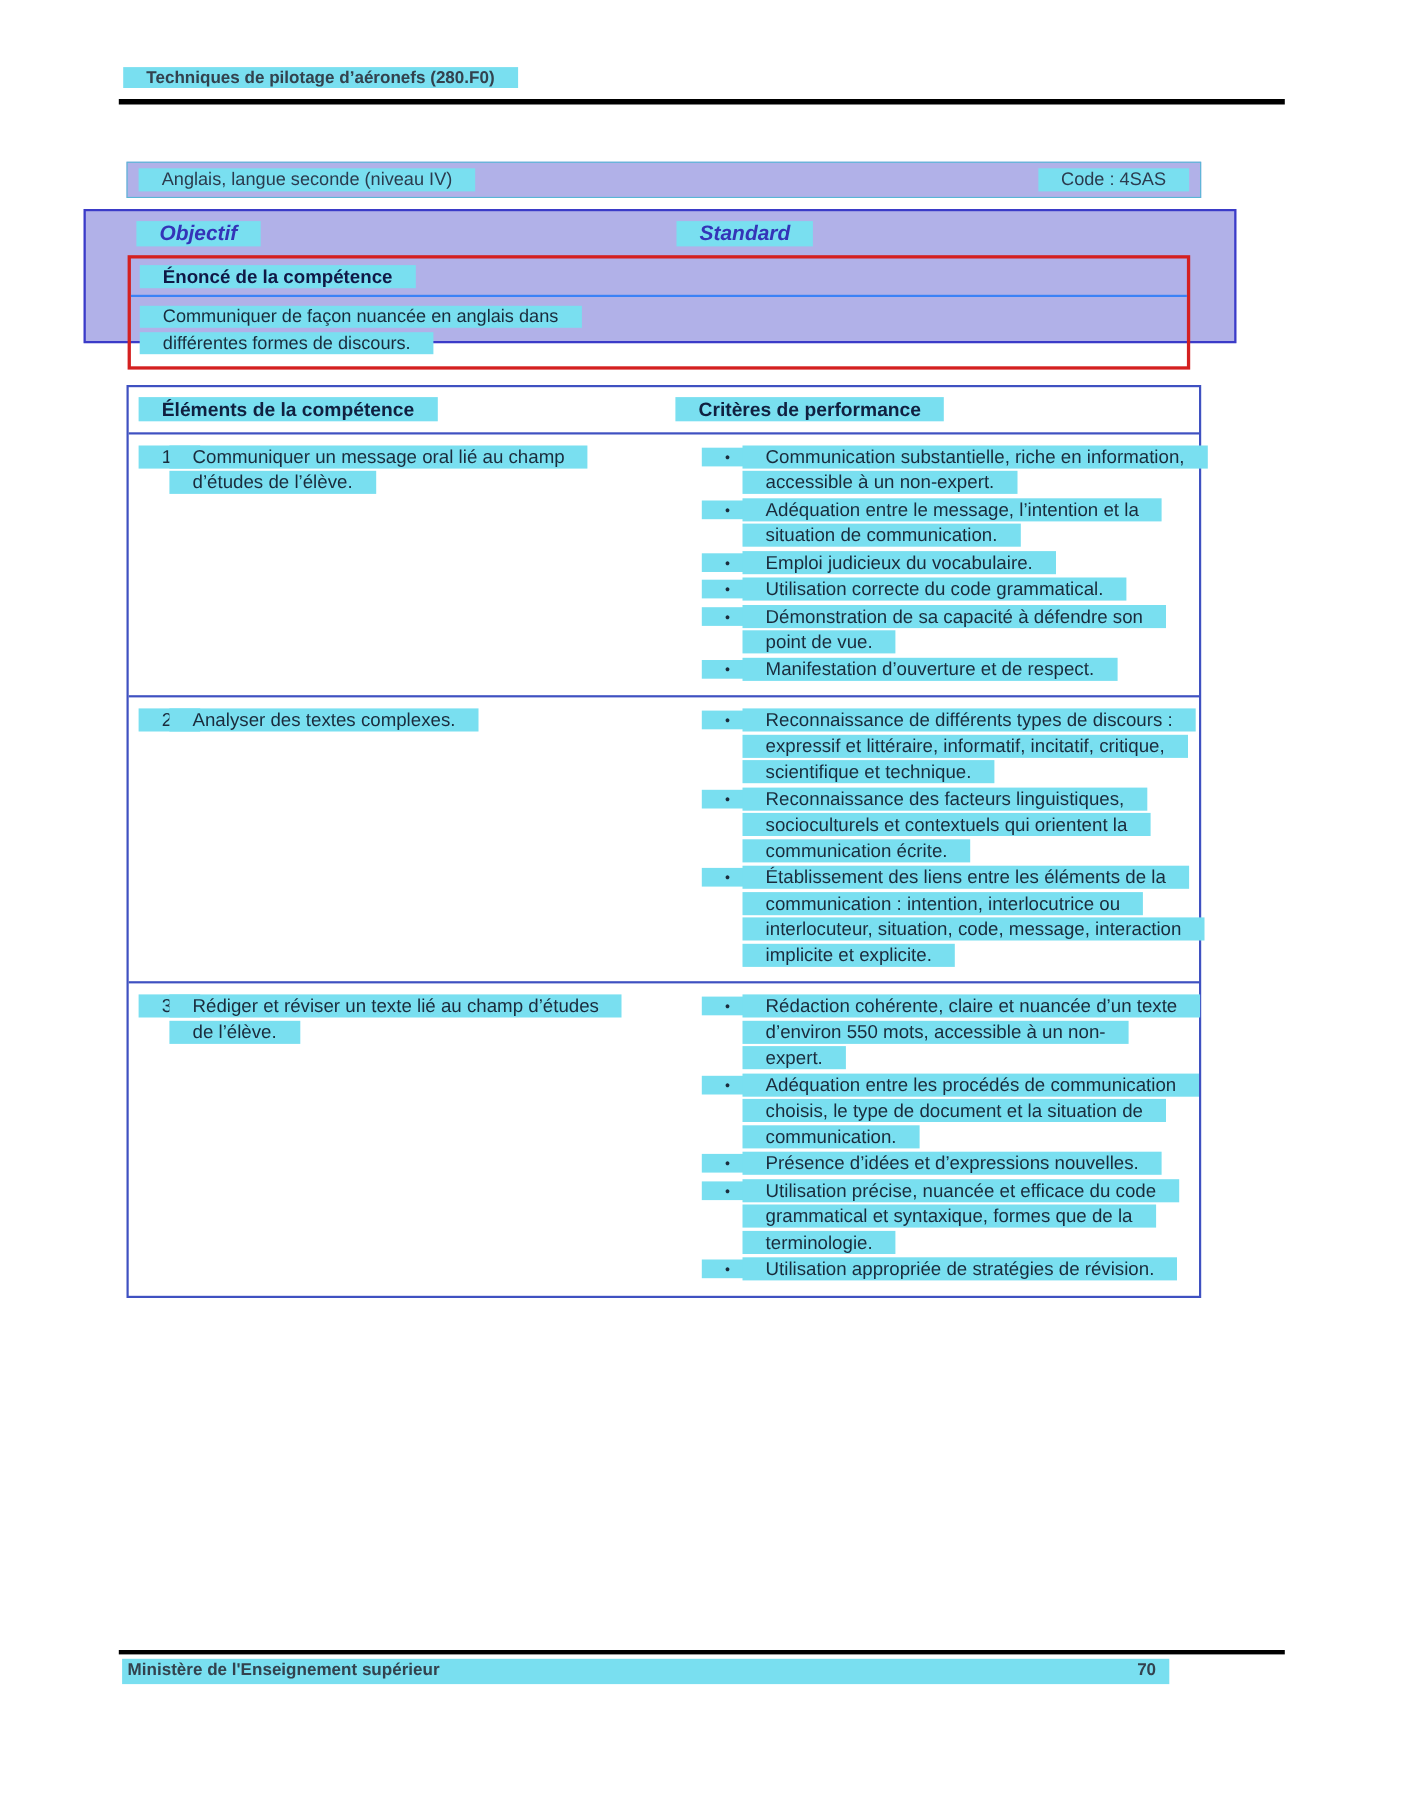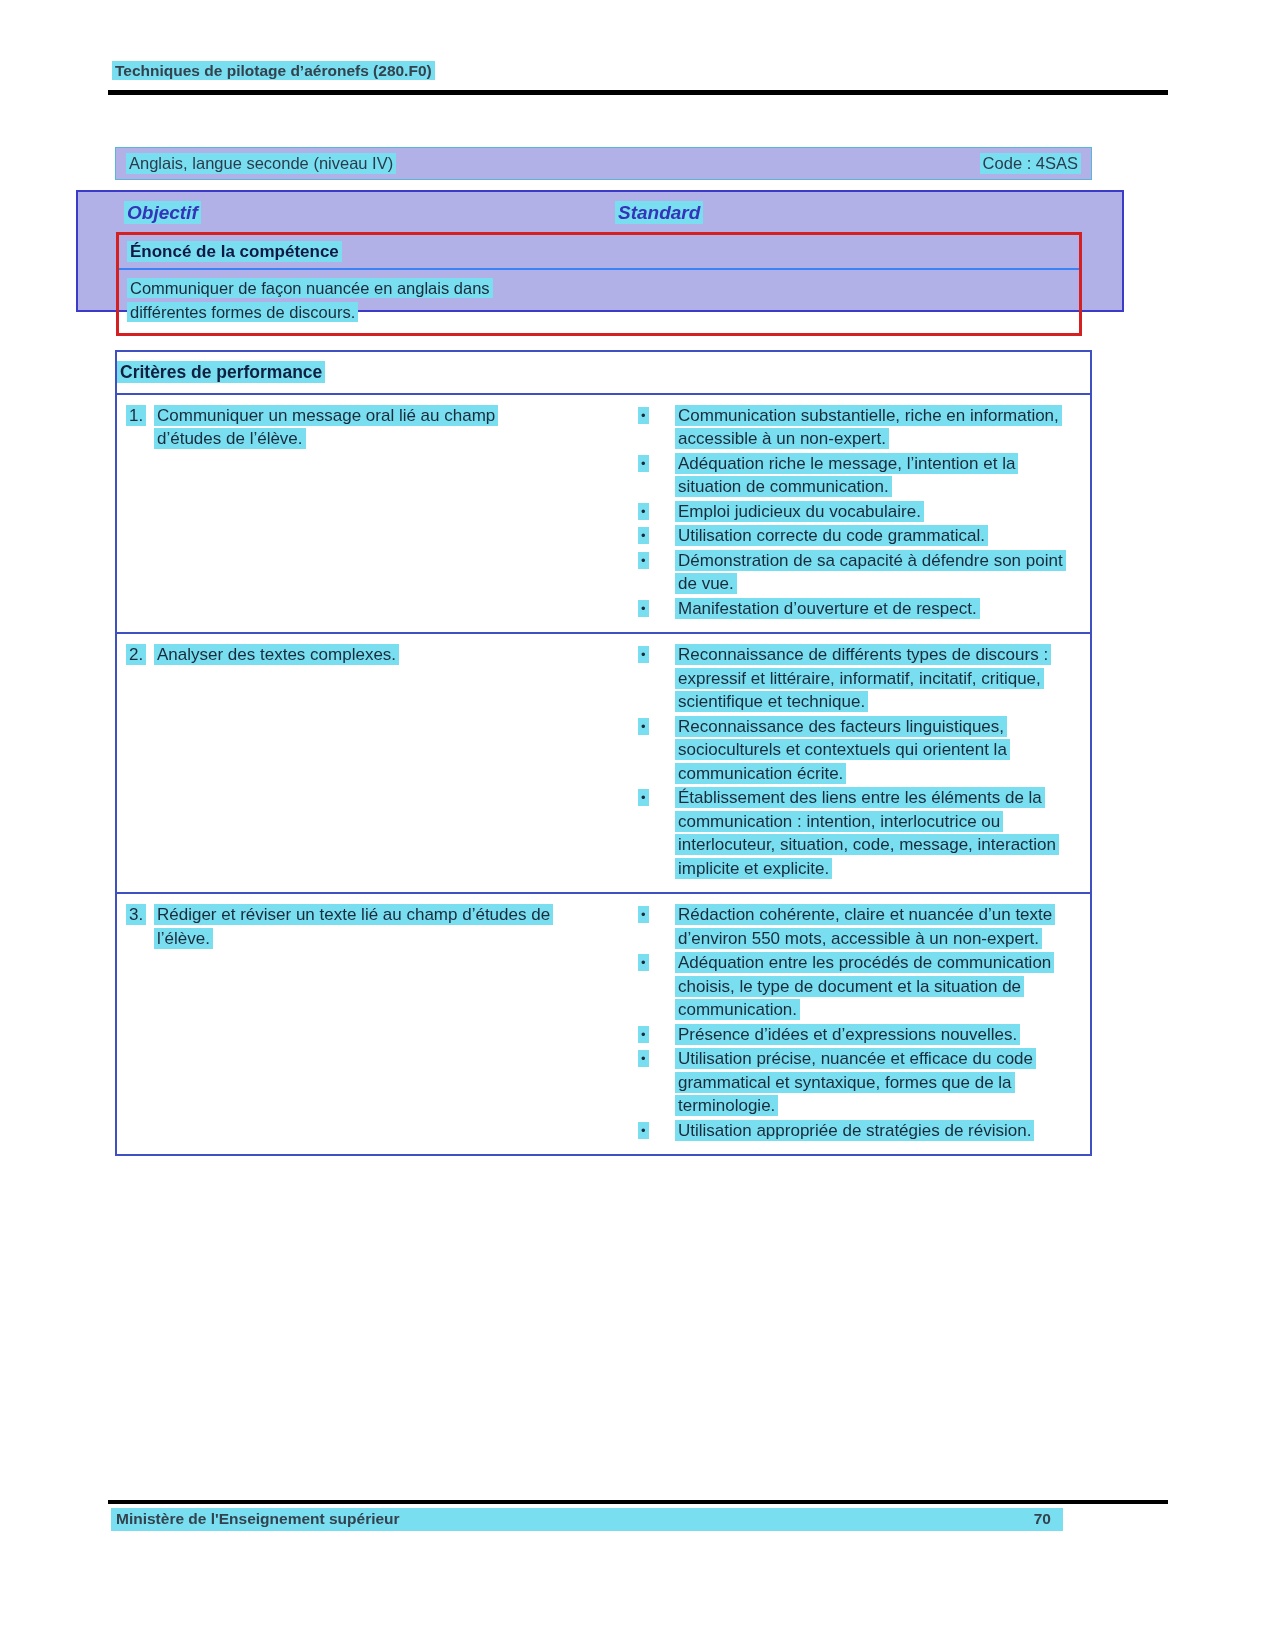--- a/index.html
+++ b/index.html
@@ -3,21 +3,21 @@
 <meta charset="utf-8">
 <style>
   html, body { margin:0; padding:0; background:#ffffff; }
   .page {
     position:relative; width:1275px; height:1651px; background:#ffffff;
     font-family:"Liberation Sans", sans-serif; color:var(--text,#1a2b3c);
     overflow:hidden;
   }
   .hl {
     background: var(--highlight,#79dff0);
-    padding: 1px 3px;
+    padding: 1px 21px;
     box-decoration-break: clone;
     -webkit-box-decoration-break: clone;
   }
   
   .doc-header-text {
     position:absolute; left:112px; top:62px;
     font-size:15.5px; font-weight:bold; color:#33424e;
   }
   .header-rule {
     position:absolute; left:108px; top:90px; width:1060px; height:5px;
@@ -114,38 +114,41 @@
       </div>
       <div class="statement-body">
         <span class="hl">Communiquer de façon nuancée en anglais dans différentes formes de discours.</span>
       </div>
     </div>
   </div>
 
   <div class="comp-table">
 
     <div class="t-header">
+      <div class="h-left">
+        <span class="hl">Éléments de la compétence</span>
+      </div>
       <div class="h-right">
         <span class="hl">Critères de performance</span>
       </div>
     </div>
 
     <div class="t-row">
       <div class="cell-left">
         <span class="elem-num"><span class="hl">1.</span></span>
         <span class="elem-text-wrap"><span class="hl">Communiquer un message oral lié au champ d’études de l’élève.</span></span>
       </div>
       <div class="cell-right">
         <div class="crit">
           <span class="bullet-cell"><span class="hl">•</span></span>
           <span class="crit-text-wrap"><span class="hl">Communication substantielle, riche en information, accessible à un non-expert.</span></span>
         </div>
         <div class="crit">
           <span class="bullet-cell"><span class="hl">•</span></span>
-          <span class="crit-text-wrap"><span class="hl">Adéquation riche le message, l’intention et la situation de communication.</span></span>
+          <span class="crit-text-wrap"><span class="hl">Adéquation entre le message, l’intention et la situation de communication.</span></span>
         </div>
         <div class="crit">
           <span class="bullet-cell"><span class="hl">•</span></span>
           <span class="crit-text-wrap"><span class="hl">Emploi judicieux du vocabulaire.</span></span>
         </div>
         <div class="crit">
           <span class="bullet-cell"><span class="hl">•</span></span>
           <span class="crit-text-wrap"><span class="hl">Utilisation correcte du code grammatical.</span></span>
         </div>
         <div class="crit">

